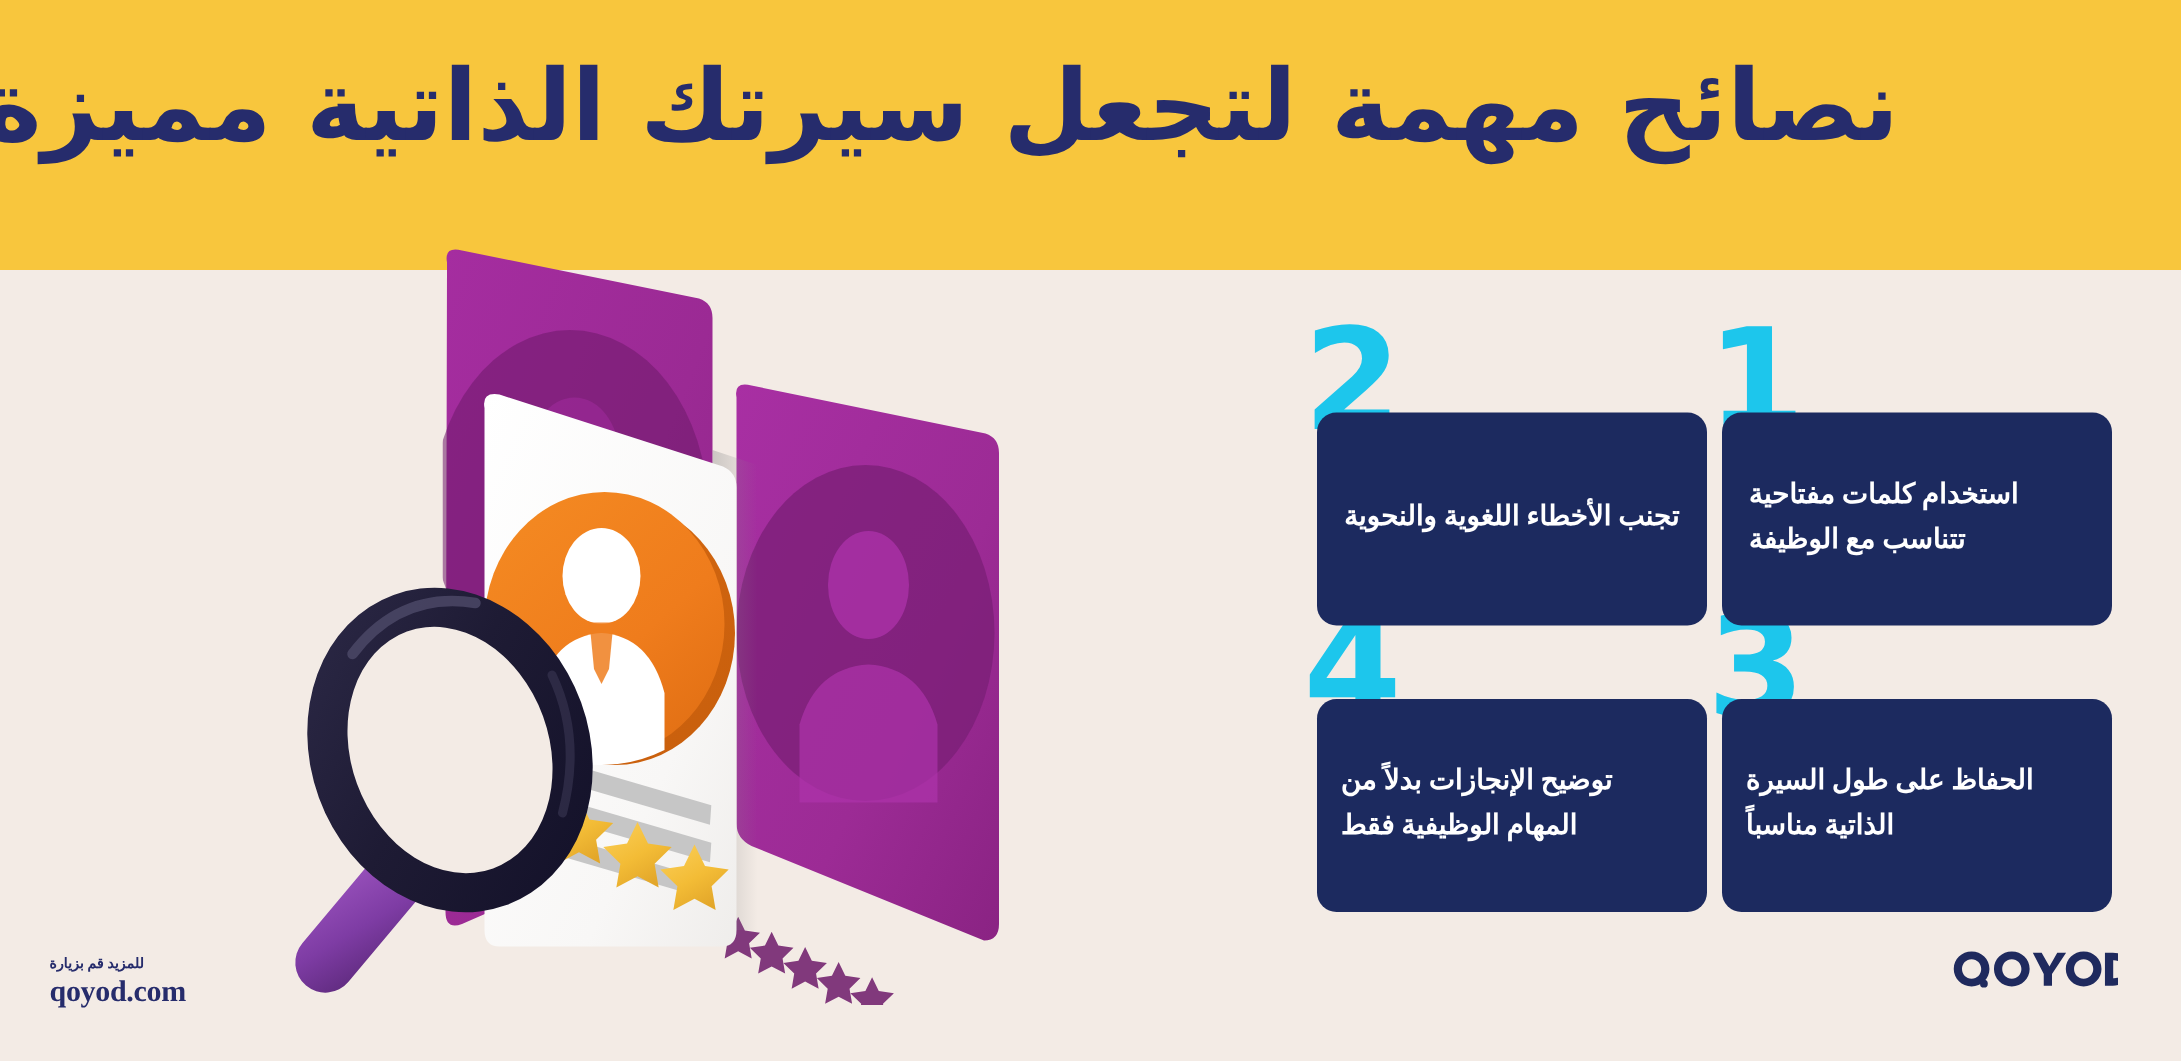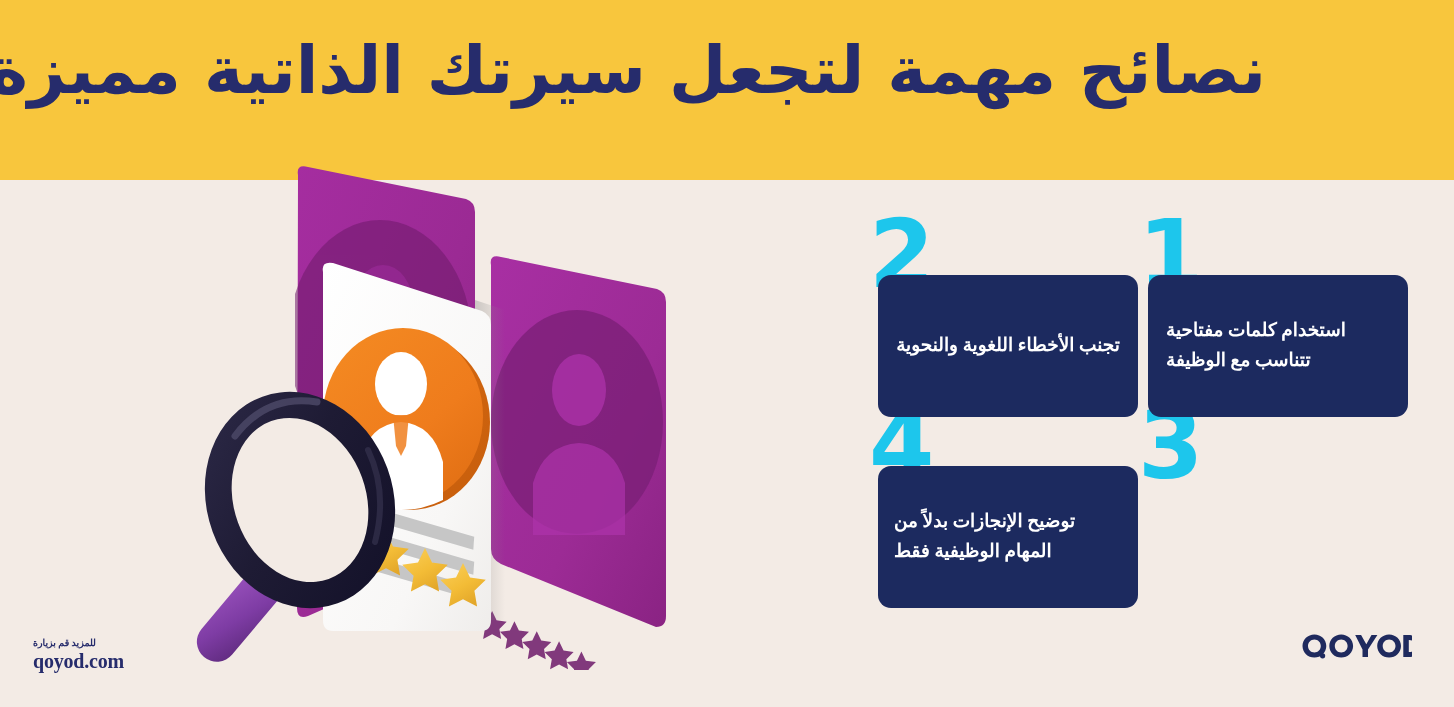--- a/index.html
+++ b/index.html
@@ -299,20 +299,23 @@
     <div class="card-num num-4">4</div>
 
     <div class="card card-r1 card-cr">
       <div class="card-text">استخدام كلمات مفتاحية تتناسب مع الوظيفة</div>
     </div>
 
     <div class="card card-r1 card-cl">
       <div class="card-text">تجنب الأخطاء اللغوية والنحوية</div>
     </div>
 
+    <div class="card card-r2 card-cr">
+      <div class="card-text">الحفاظ على طول السيرة الذاتية مناسباً</div>
+    </div>
 
     <div class="card card-r2 card-cl">
       <div class="card-text">توضيح الإنجازات بدلاً من المهام الوظيفية فقط</div>
     </div>
   </div>
 
   <div class="footer-left">
     <div class="fl-line1">للمزيد قم بزيارة</div>
     <div class="fl-line2">qoyod.com</div>
   </div>

